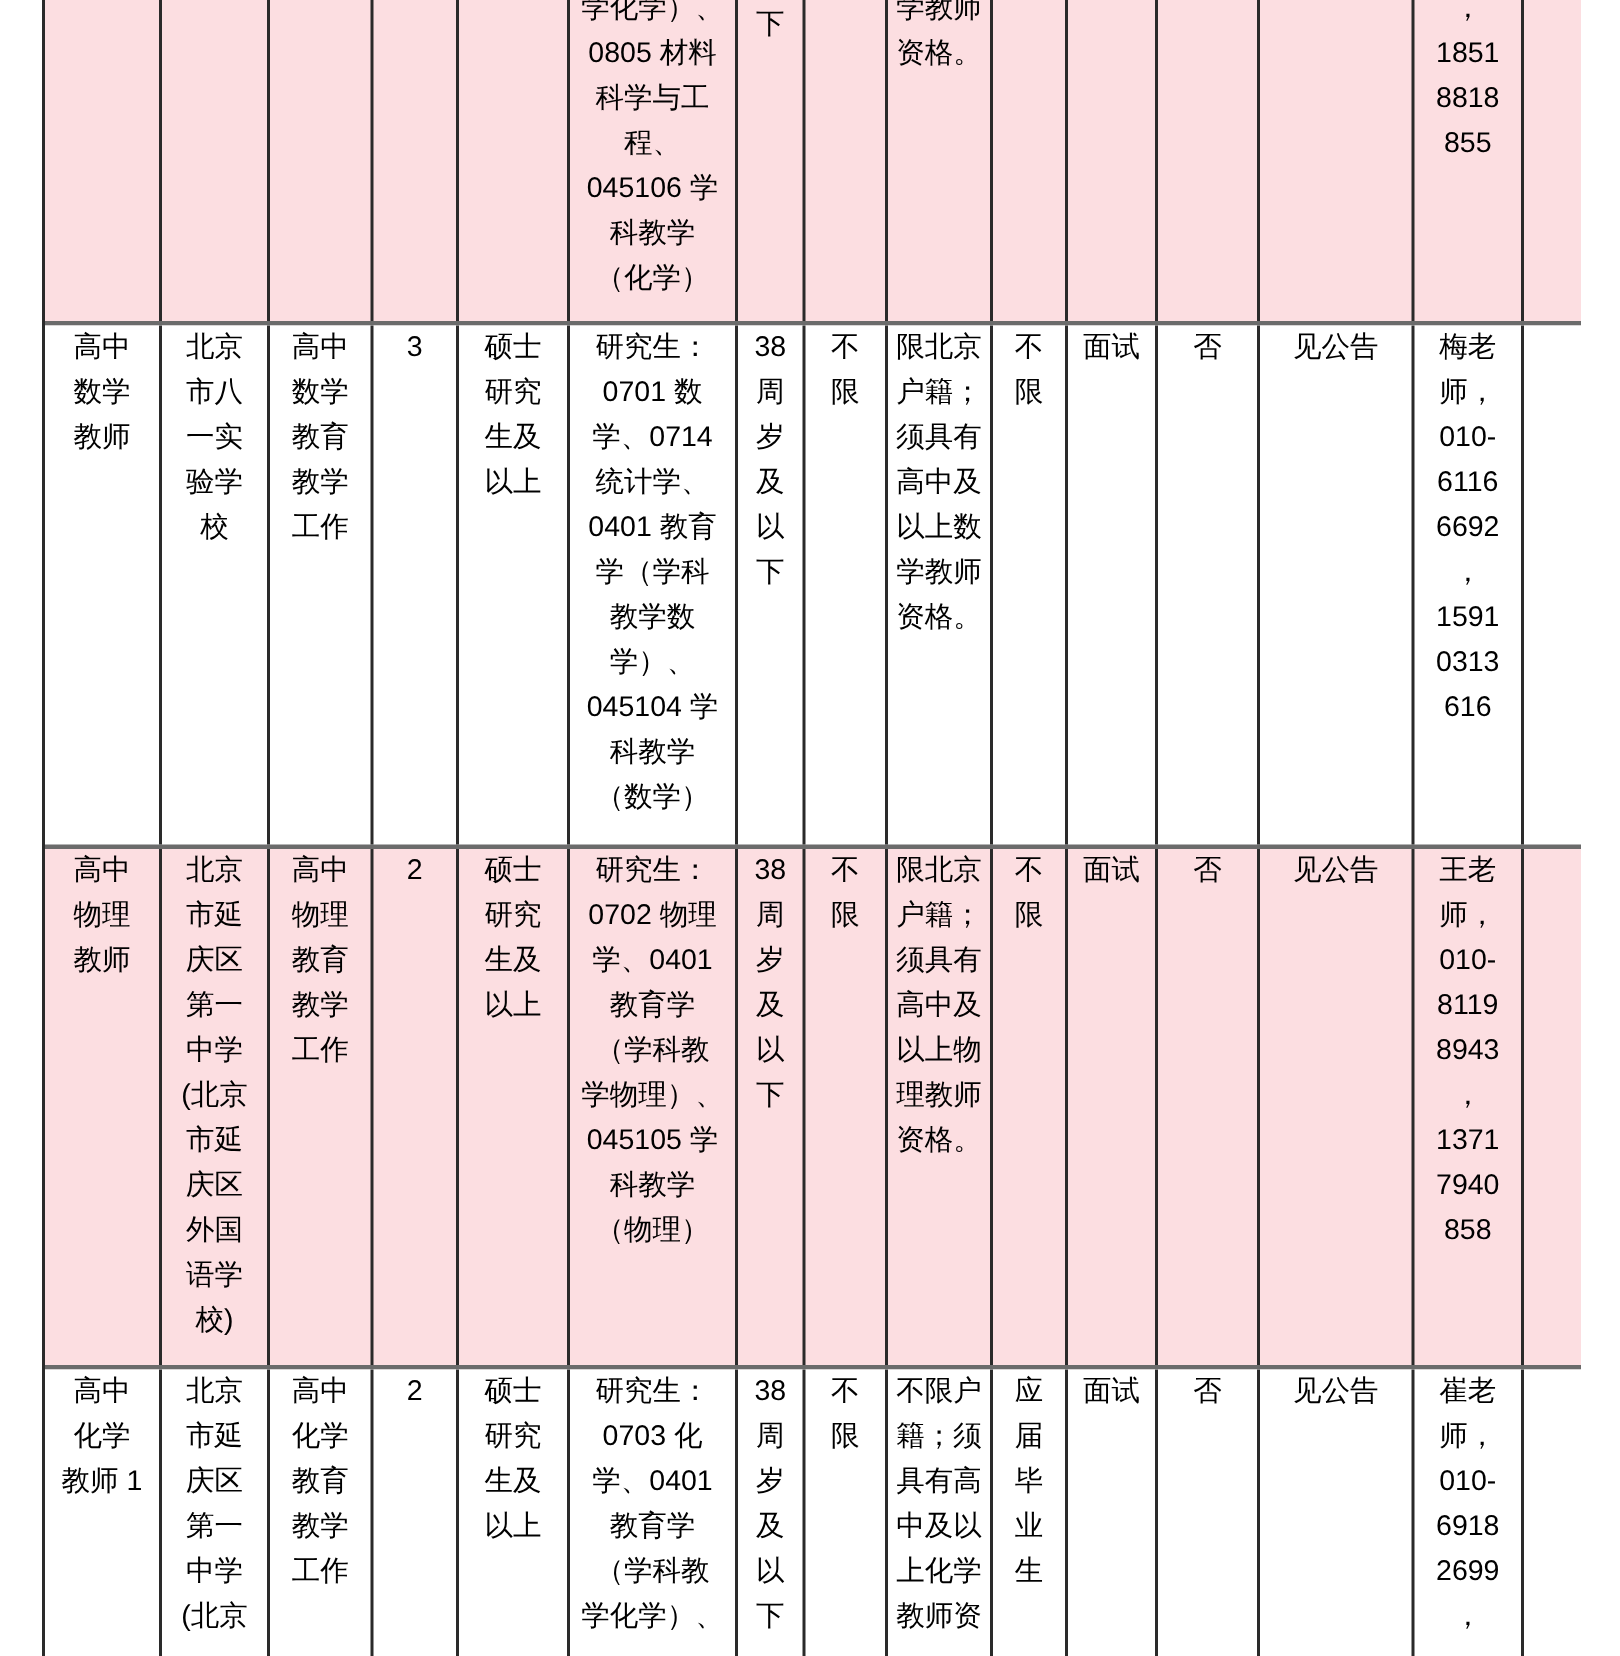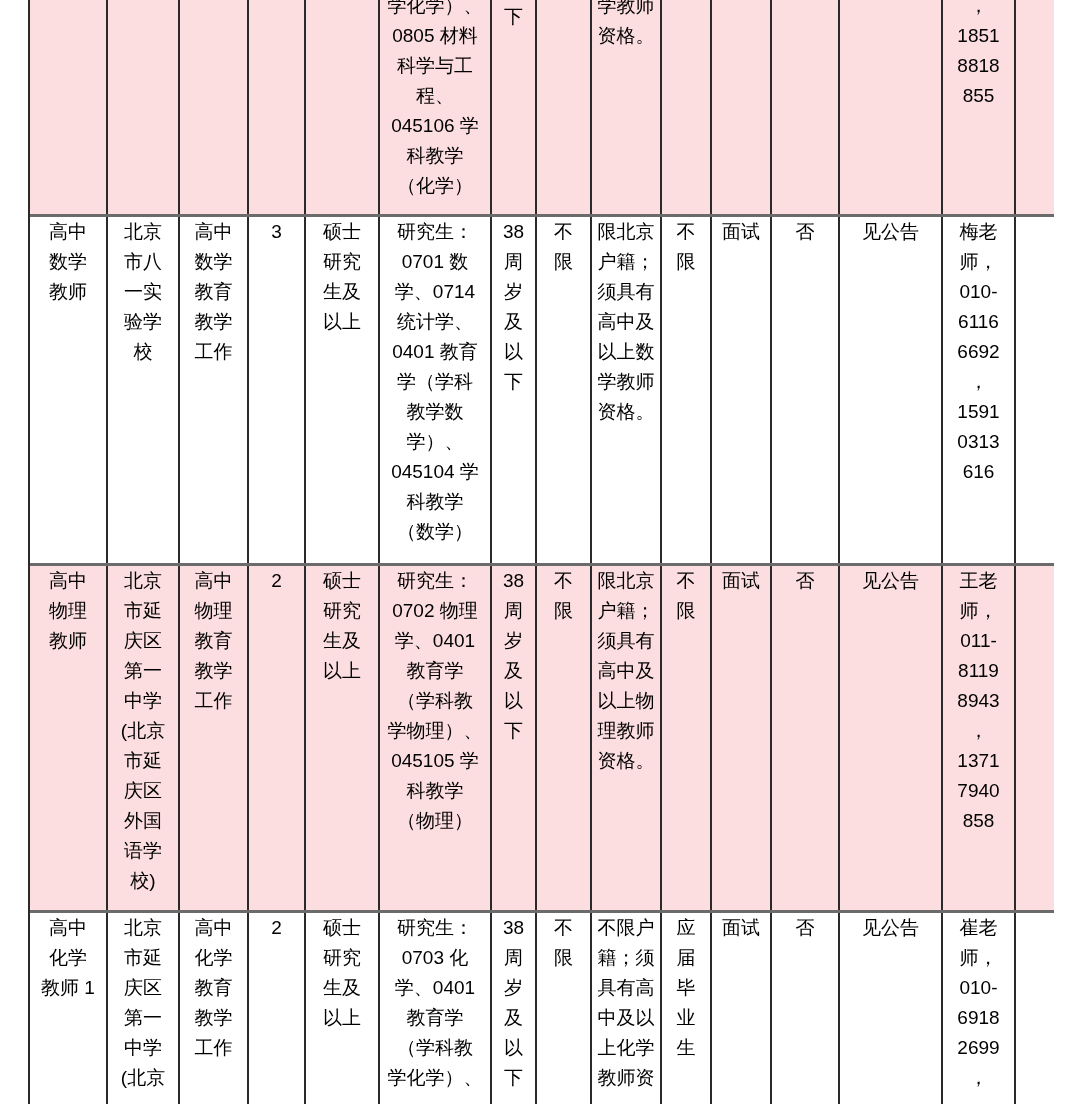--- a/index.html
+++ b/index.html
@@ -258,21 +258,21 @@
       </div>
     <div class="cell c11">
         <span class="txt">否</span>
       </div>
     <div class="cell c12">
         <span class="txt">见公告</span>
       </div>
     <div class="cell c13">
         <span class="txt">王老
 师，
-011-
+010-
 8119
 8943
 ，
 1371
 7940
 858</span>
       </div>
   </div>
 
   <div class="row r3 white">

